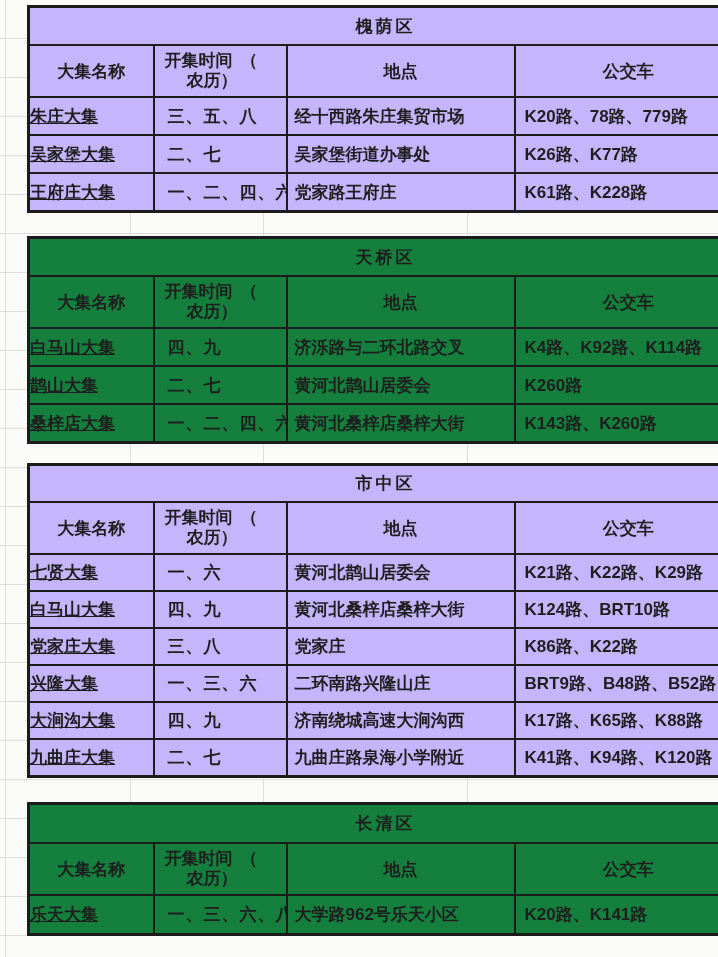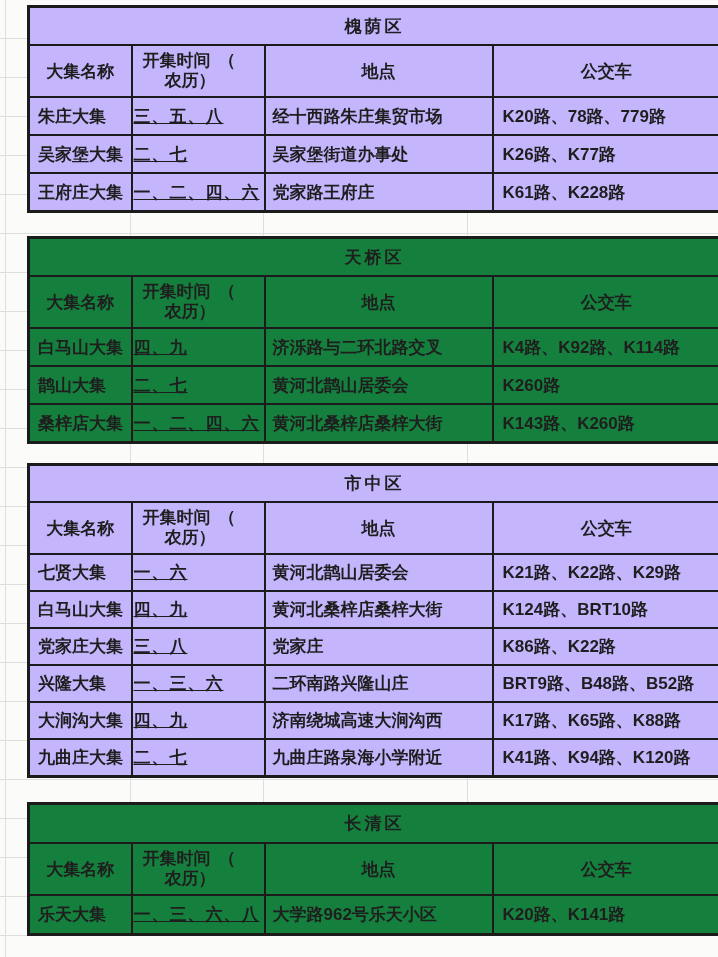--- a/index.html
+++ b/index.html
@@ -28,24 +28,24 @@
   }
   .theme-cyan td,.theme-cyan th{background:#c4b5fd;}
   .theme-yellow td,.theme-yellow th{background:#15803d;}
   td.district-title{
     height:38px;text-align:center;vertical-align:middle;
     font-size:30px;font-weight:bold;letter-spacing:3px;
   }
   tr.head th{height:50px;vertical-align:middle;text-align:center;font-size:17px;}
   th .time-l1{display:flex;justify-content:space-between;padding:0 28px 0 10px;line-height:20px;}
   th .time-l2{text-align:center;line-height:20px;padding-right:16px;}
-  .c0{width:103px;} .c1{width:133px;} .c2{width:228px;} .c3{width:228px;}
+  .c0{width:125px;} .c1{width:133px;} .c2{width:228px;} .c3{width:228px;}
   tbody td{vertical-align:middle;text-align:left;}
-  tbody td.c0{padding-left:8px;}
-  tbody td.c1{padding-left:1px;letter-spacing:1px;text-decoration:underline;}
+  tbody td.c0{text-decoration:underline;}
+  tbody td.c1{padding-left:13px;letter-spacing:1px;}
   tbody td.c2{padding-left:7px;}
   tbody td.c3{padding-left:9px;}
   .rows-36 tbody td{height:36px;}
   .rows-35 tbody td{height:35px;}
   .rows-37 tbody td{height:37px;}
   .gap{
     width:668px;
     background:
       linear-gradient(#dedede,#dedede) 103px 0/1px 100% no-repeat,
       linear-gradient(#dedede,#dedede) 236px 0/1px 100% no-repeat,

